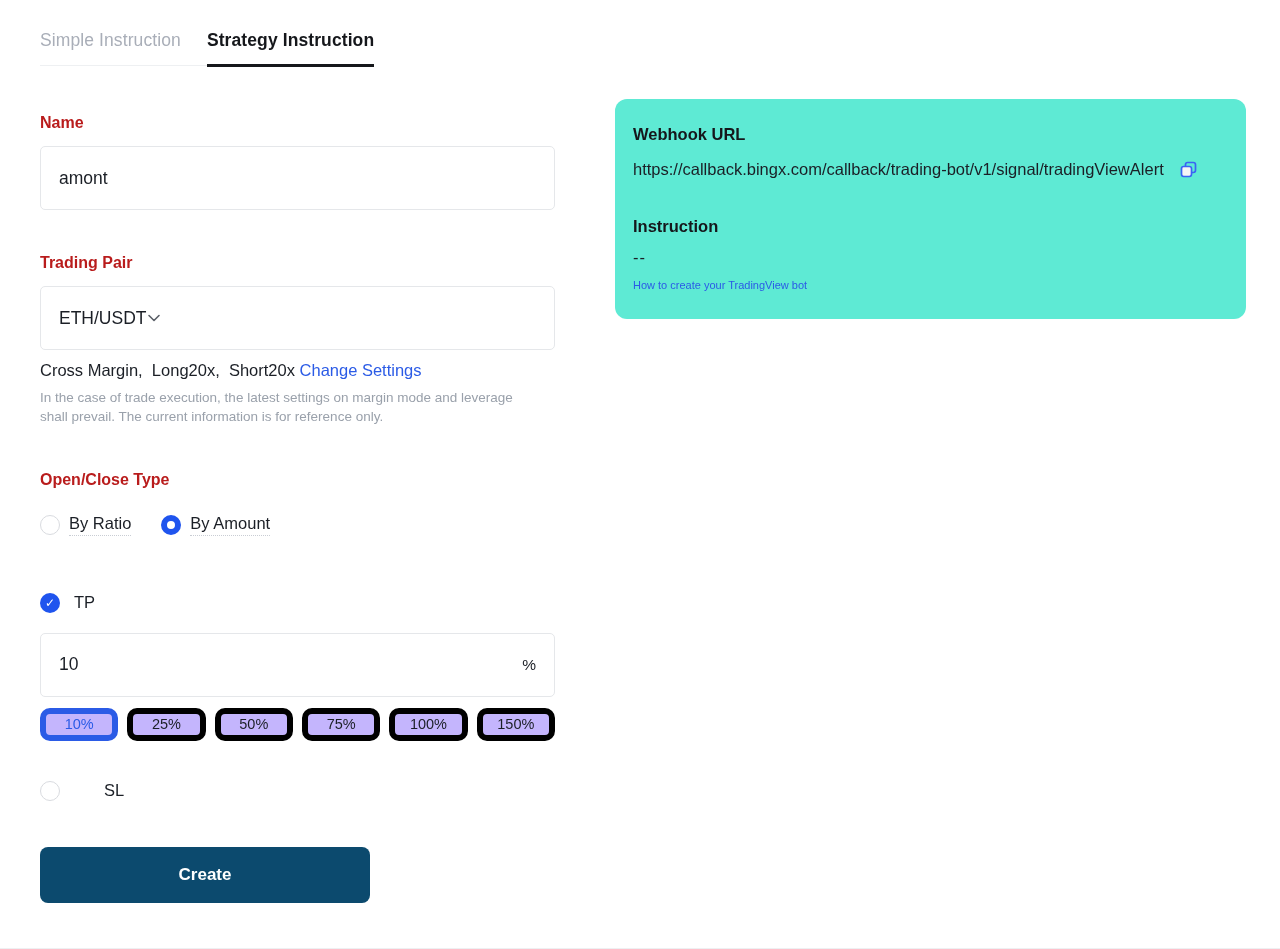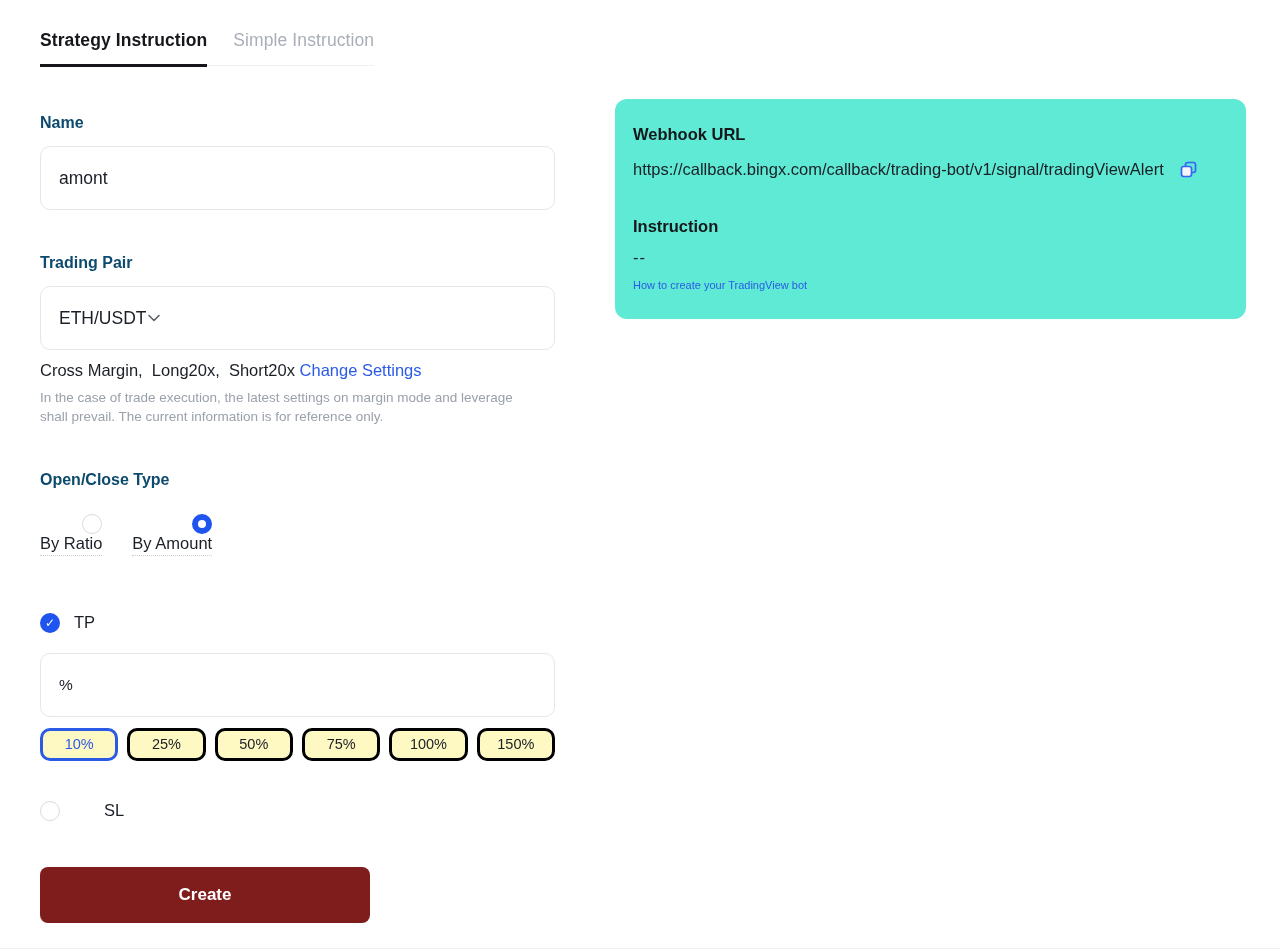--- a/index.html
+++ b/index.html
@@ -32,26 +32,26 @@
   }
   .tab.active {
     color: #15171b;
     font-weight: 700;
     border-bottom: 3px solid #15171b;
     margin-bottom: -2px;
   }
   
   .main { display: flex; padding: 33px 34px 0 40px; align-items: flex-start; }
   .left-col { width: 515px; flex: none; padding-top: 15px; }
-  .section-label { font-size: 16px; font-weight: 700; color: #0c4a6e; }
+  .section-label { font-size: 16px; font-weight: 700; color: #b91c1c; }
   .text-input, .select-box {
     margin-top: 14px;
     width: 515px; height: 64px;
     border: 1px solid #e5e7ea;
-    border-radius: 10px;
+    border-radius: 5px;
     background: #fff;
     display: flex; align-items: center;
     padding: 0 18px;
     font-size: 17.5px;
     color: #1b1f26;
   }
   .text-input input {
     border: none; outline: none; width: 100%;
     font-size: 17.5px; color: #1b1f26;
     font-family: inherit; background: transparent;
@@ -64,21 +64,21 @@
   .margin-line .link { cursor: pointer; }
   .disclaimer {
     margin-top: 9px;
     font-size: 13.5px;
     line-height: 1.4;
     color: #9aa1ab;
     width: 500px;
   }
   .oc-section { margin-top: 44px; }
   .radio-row { display: flex; gap: 30px; margin-top: 25px; }
-  .radio-item { display: flex; align-items: flex-end; cursor: pointer; flex-direction: column; }
+  .radio-item { display: flex; align-items: center; gap: 9px; cursor: pointer; }
   .circle {
     width: 20px; height: 20px; border-radius: 50%;
     border: 1.5px solid #d9dbdf; background: #fff; flex: none;
   }
   .circle.radio-on { border: 6px solid #1f54ee; }
   .circle.check-on {
     border: none; background: #1f54ee;
     display: flex; align-items: center; justify-content: center;
     color: #fff; font-size: 12px; font-weight: 700;
   }
@@ -89,31 +89,31 @@
   .plain-label { font-size: 16.5px; color: #1b1f26; }
   .tp-row, .sl-row { display: flex; align-items: center; gap: 14px; }
   .tp-row { margin-top: 57px; }
   .sl-row { margin-top: 40px; gap: 44px; }
   .tp-input { margin-top: 20px; justify-content: space-between; }
   .tp-input input { width: 420px; }
   .unit { font-size: 15.5px; color: #1b1f26; flex: none; }
   .pct-row { display: flex; gap: 9px; margin-top: 11px; }
   .pct-btn {
     flex: 1; height: 33px;
-    border: 3px solid #000000; border-radius: 10px;
-    background: #fef9c3;
+    border: 6px solid #000000; border-radius: 10px;
+    background: #c4b5fd;
     display: flex; align-items: center; justify-content: center;
     font-size: 14.5px; color: #1b1f26; cursor: pointer;
   }
   .pct-btn.selected { border-color: #2b5be6; color: #2b5be6; }
   .create-btn {
     margin-top: 46px;
     width: 330px; height: 56px;
     border: none; border-radius: 8px;
-    background: #7f1d1d; color: #ffffff;
+    background: #0c4a6e; color: #ffffff;
     font-size: 17px; font-weight: 700;
     font-family: inherit;
     display: flex; align-items: center; justify-content: center;
     cursor: pointer;
   }
   
   .panel {
     margin-left: 60px;
     width: 631px;
     background: #5eead4;
@@ -134,22 +134,22 @@
   .help-link { margin-top: 12px; font-size: 11px; cursor: pointer; }
   .link { color: #2b5be6; }
 </style>
 </head>
 <body>
 
 <div class="page">
 
   
   <div class="tabs">
+    <div class="tab">Simple Instruction</div>
     <div class="tab active">Strategy Instruction</div>
-    <div class="tab">Simple Instruction</div>
   </div>
 
   <div class="main">
 
     <div class="left-col">
 
       <div class="section-label">Name</div>
       <div class="text-input">
         <input type="text" value="amont" style="">
       </div>
@@ -181,20 +181,21 @@
           </div>
         </div>
       </div>
 
       <div class="tp-row">
         <span class="circle check-on">✓</span>
         <span class="plain-label">TP</span>
       </div>
 
       <div class="text-input tp-input">
+        <input type="text" value="10" style="">
         <span class="unit">%</span>
       </div>
 
       <div class="pct-row">
         <div class="pct-btn selected">10%</div>
         <div class="pct-btn">25%</div>
         <div class="pct-btn">50%</div>
         <div class="pct-btn">75%</div>
         <div class="pct-btn">100%</div>
         <div class="pct-btn">150%</div>

